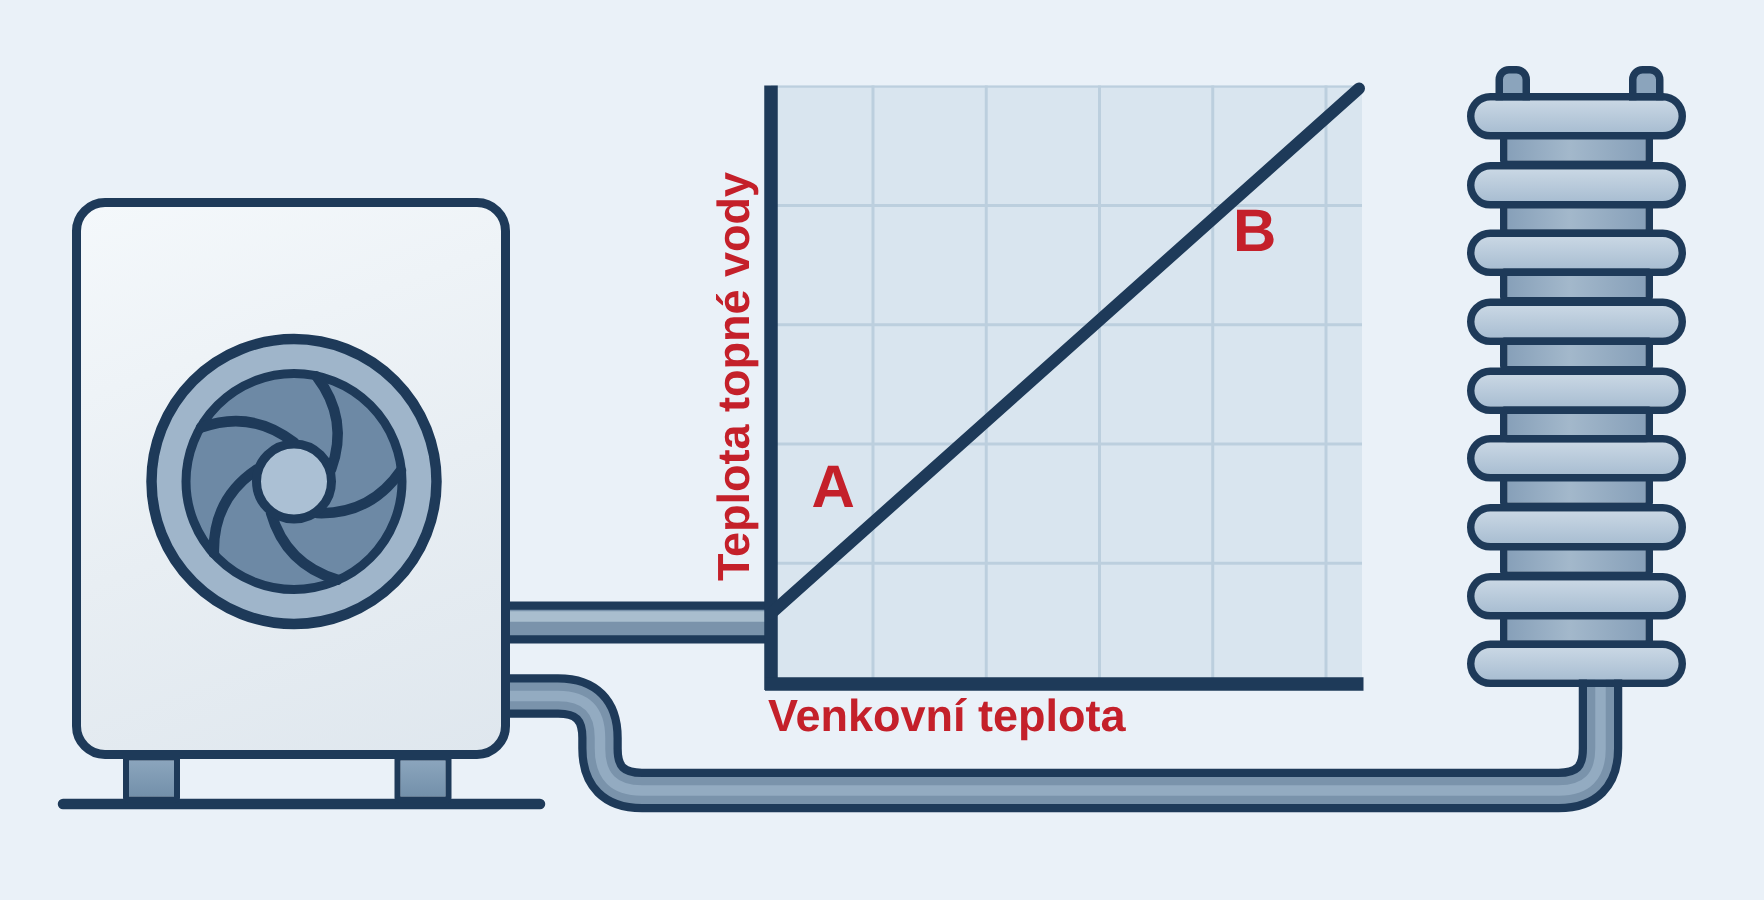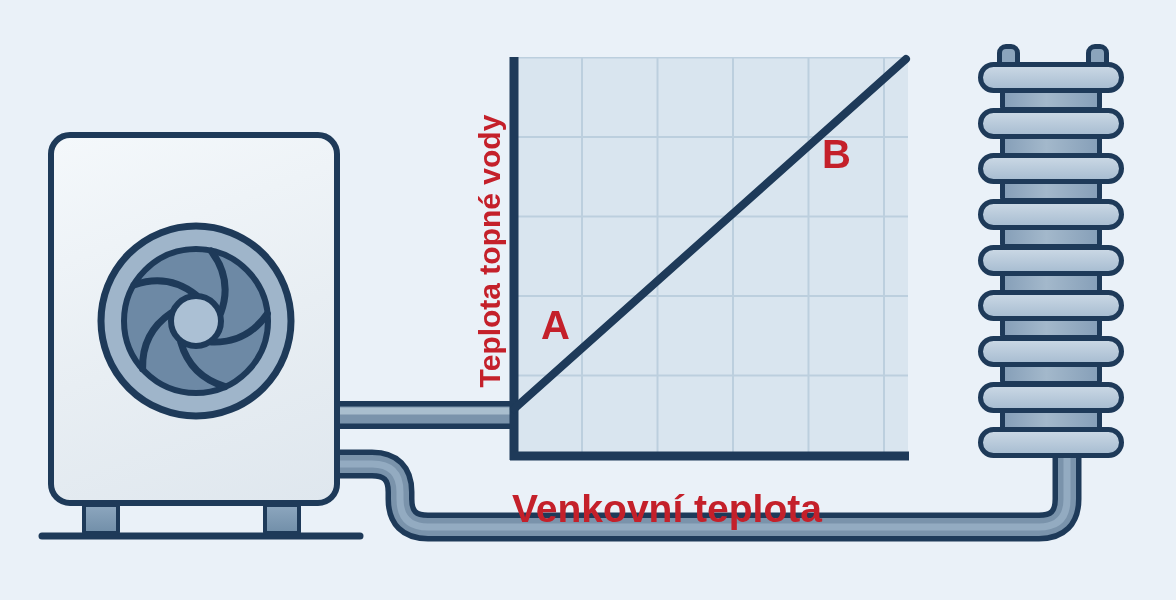--- a/index.html
+++ b/index.html
@@ -65,21 +65,21 @@
   }
   .rad-nub.left{left:19px;}
   .rad-nub.right{left:108px;}
   
   .lbl{position:absolute;color:#c4202a;font-weight:bold;z-index:4;white-space:nowrap;}
   .ylabel{
     left:340px;top:233px;width:300px;height:36px;
     font-size:30px;text-align:center;line-height:36px;
     transform:rotate(-90deg);
   }
-  .xlabel{left:512px;top:487px;font-size:39px;}
+  .xlabel{left:512px;top:461px;font-size:30px;}
   .pt{font-size:40px;}
   .pt-a{left:541px;top:303px;}
   .pt-b{left:822px;top:132px;}
 </style>
 </head>
 <body>
 
 <div id="canvas">
 
   <div class="chart-grid"></div>

